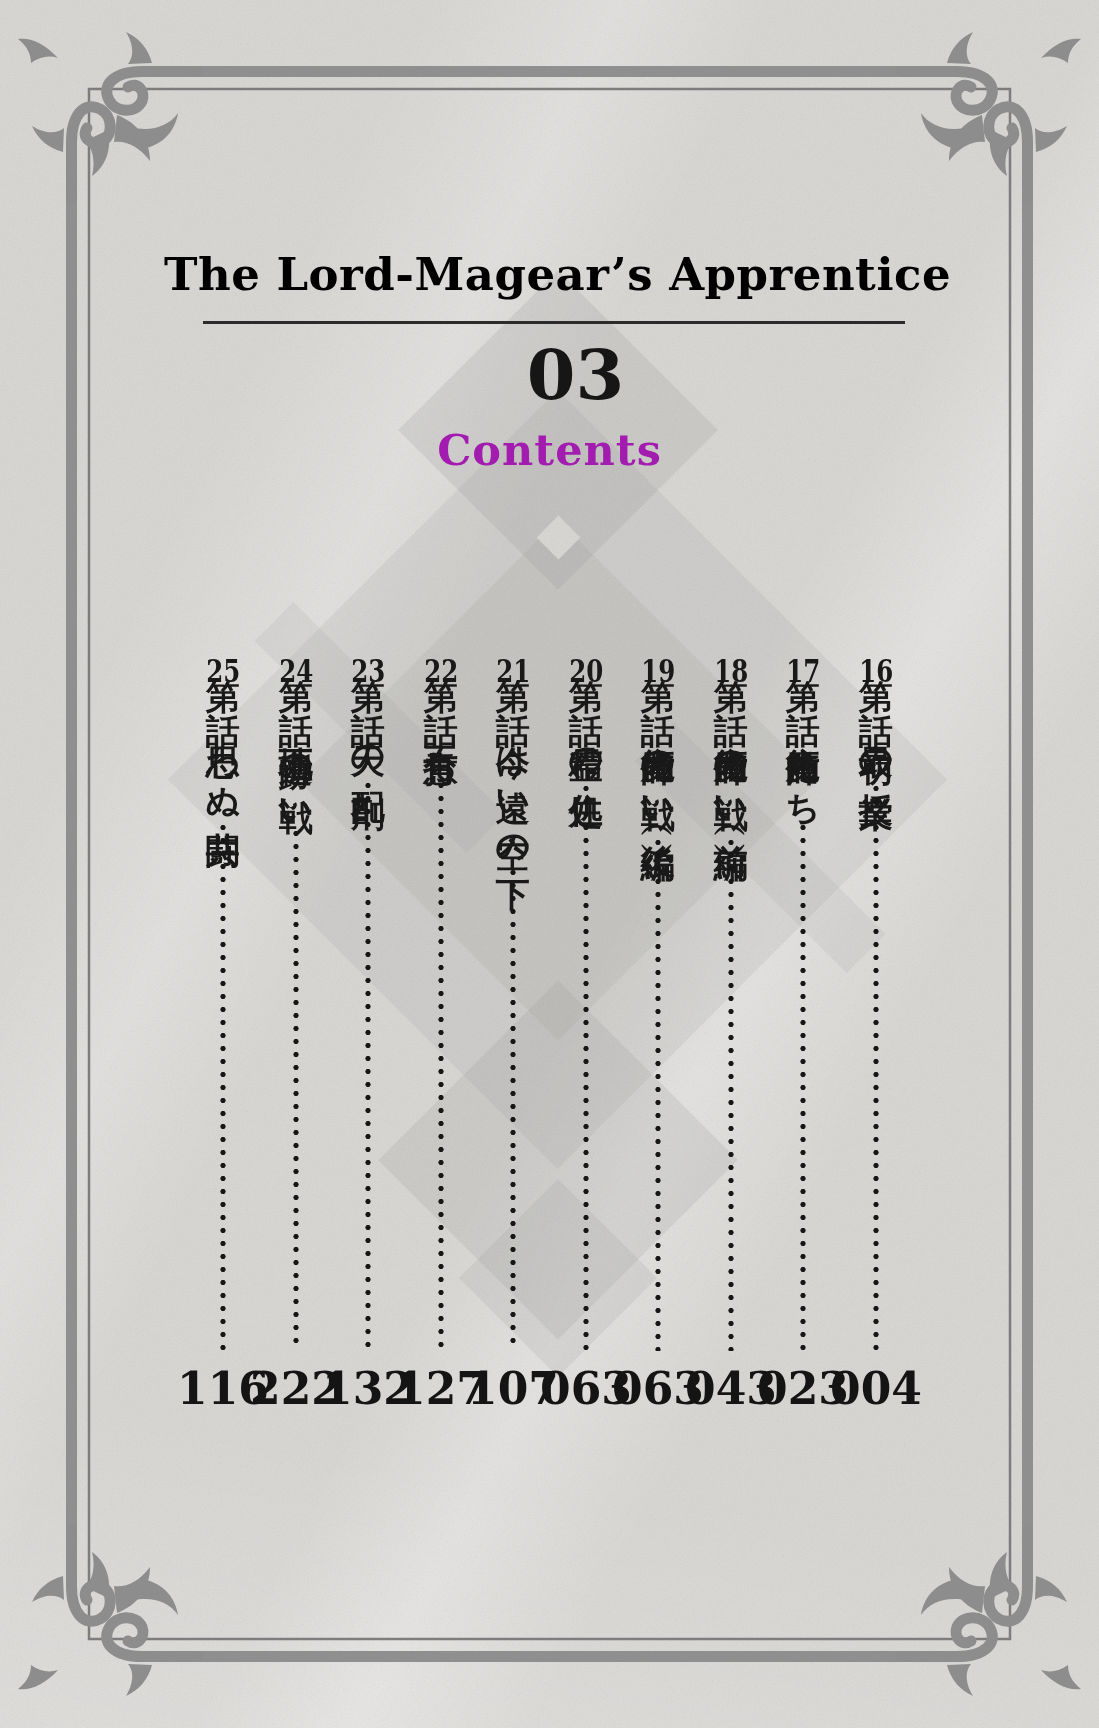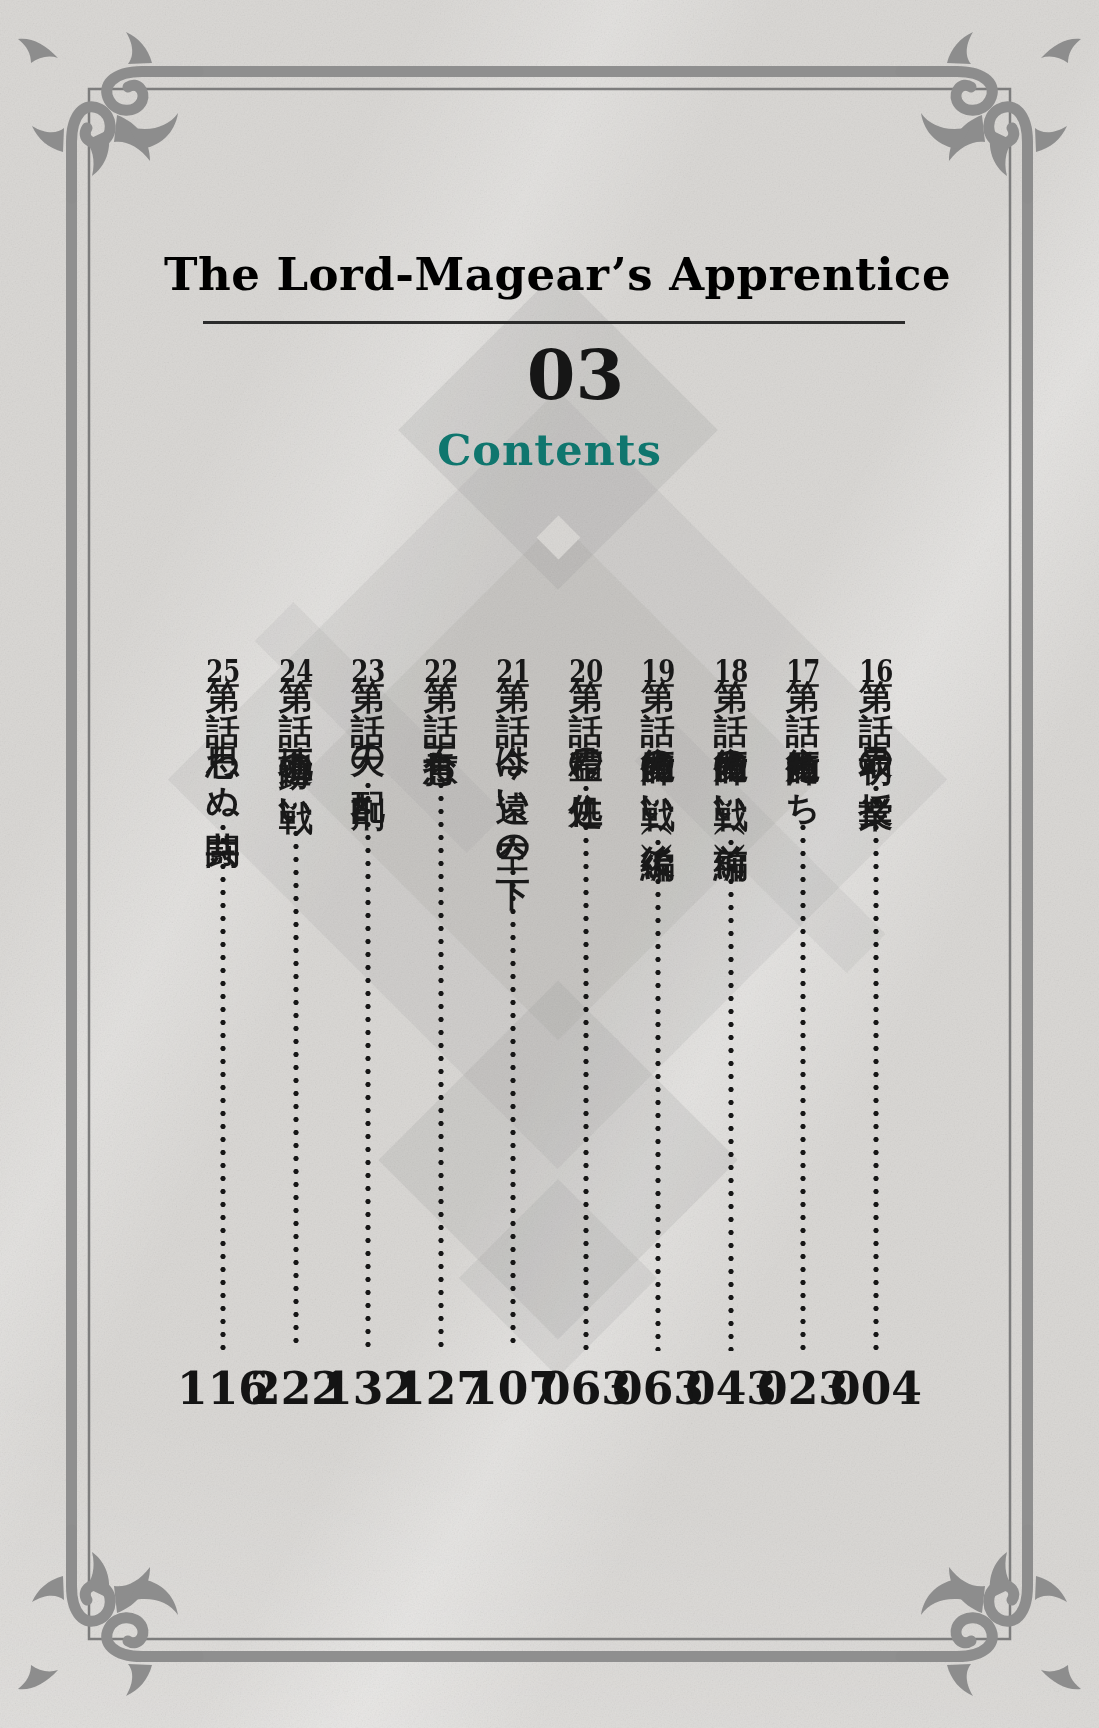--- a/index.html
+++ b/index.html
@@ -27,21 +27,21 @@
   .noise{position:absolute;left:0;top:0;pointer-events:none;}
   
   .frame{position:absolute;left:0;top:0;pointer-events:none;}
   
   .series-title{position:absolute;top:248px;left:8px;width:100%;text-align:center;
     font-weight:bold;font-size:45px;color:#000000;letter-spacing:0.5px;}
   .title-rule{position:absolute;top:321px;left:203px;width:702px;height:3px;background:#2b2b2b;}
   .volume{position:absolute;top:333px;left:0;width:100%;text-align:center;
     font-weight:bold;font-size:70px;color:#161616;padding-left:26px;}
   .contents-heading{position:absolute;top:425px;left:0;width:100%;text-align:center;
-    font-weight:bold;font-size:43px;color:#0f766e;letter-spacing:1px;}
+    font-weight:bold;font-size:43px;color:#a21caf;letter-spacing:1px;}
   
   .toc-col{position:absolute;top:652px;height:762px;width:72px;
     display:flex;flex-direction:column;align-items:center;}
   .ch-label,.ch-title{
     writing-mode:vertical-rl;text-orientation:mixed;
     font-family:"DejaVu Serif", serif;font-weight:bold;
     font-size:34px;line-height:1.02;color:#191919;letter-spacing:3px;}
   .tcy{text-combine-upright:all;-webkit-text-combine:horizontal;letter-spacing:0;font-size:31px;}
   .ch-title{margin-top:30px;}
   .leader{flex:1 1 auto;width:6px;margin:9px auto 12px;

